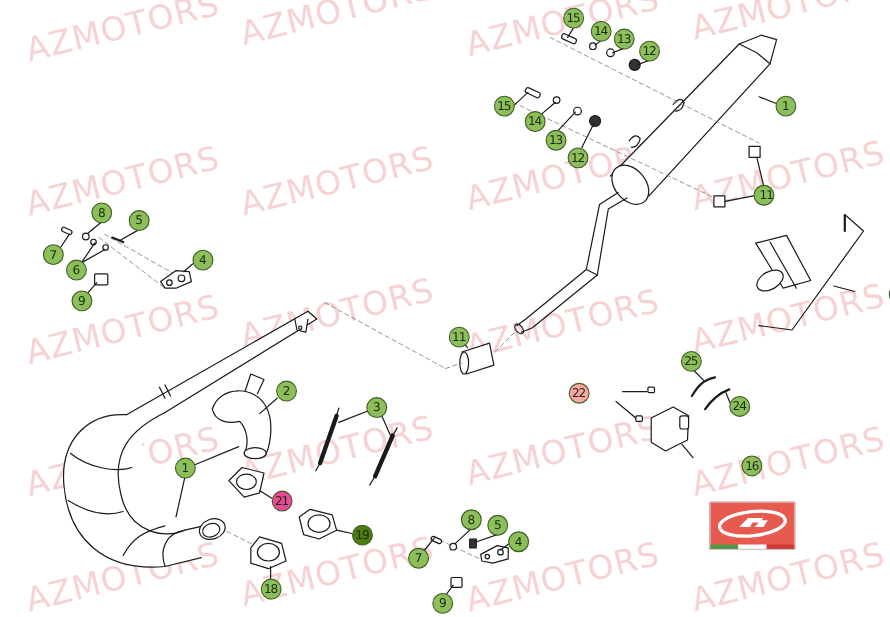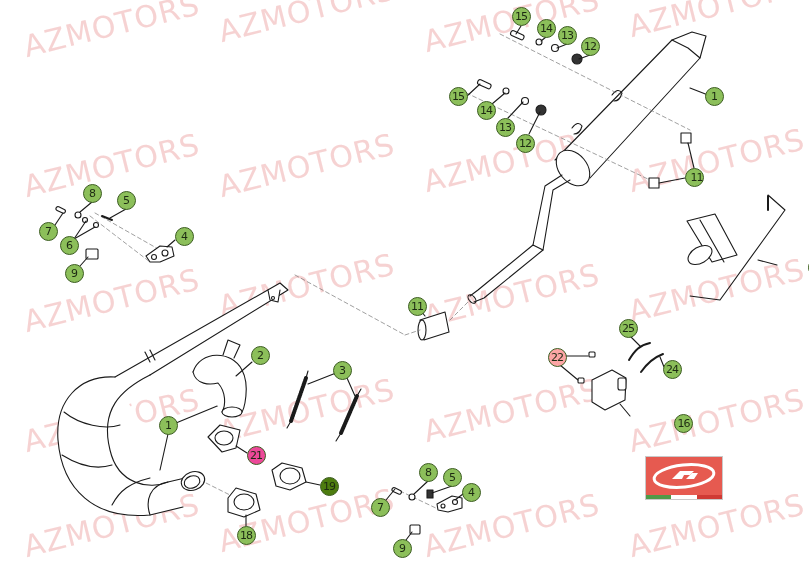--- a/index.html
+++ b/index.html
@@ -233,21 +233,21 @@
       <div class="callout" style="left: 256px; top: 455px; background: #ec4899;">21</div>
       <div class="callout" style="left: 329px; top: 486px; background: #4d7c0f;">19</div>
       <div class="callout" style="left: 246px; top: 535px; background: rgb(140, 191, 90);">18</div>
       <div class="callout" style="left: 428px; top: 472px; background: rgb(140, 191, 90);">8</div>
       <div class="callout" style="left: 452px; top: 477px; background: rgb(140, 191, 90);">5</div>
       <div class="callout" style="left: 471px; top: 492px; background: rgb(140, 191, 90);">4</div>
       <div class="callout" style="left: 380px; top: 507px; background: rgb(140, 191, 90);">7</div>
       <div class="callout" style="left: 402px; top: 548px; background: rgb(140, 191, 90);">9</div>
       <div class="callout" style="left: 785px; top: 267px; background: rgb(140, 191, 90); margin-left: 23px;">23</div>
       <div class="callout" style="left: 628px; top: 328px; background: rgb(140, 191, 90);">25</div>
-      <div class="callout" style="left: 557px; top: 357px; background: #fca5a5;">22</div>
+      <div class="callout" style="left: 526px; top: 357px; background: #fca5a5;">22</div>
       <div class="callout" style="left: 672px; top: 369px; background: rgb(140, 191, 90);">24</div>
       <div class="callout" style="left: 638px; top: 423px; background: rgb(140, 191, 90); margin-left: 36px;">16</div>
     </div>
 
   <div id="logo" style="background: rgb(230, 90, 80);">
     <svg width="76" height="38" viewBox="0 0 76 38" style="position:absolute;left:0;top:0">
       <ellipse cx="38" cy="19" rx="30" ry="11" fill="none" stroke="#ffffff" stroke-width="3" transform="rotate(-6 38 19)"></ellipse>
       <path d="M26 22 L34 14 L48 14 L44 18 L38 18 L36 22 Z" fill="#ffffff"></path>
       <path d="M40 22 L46 16 L52 16 L48 22 Z" fill="#ffffff"></path>
     </svg>

